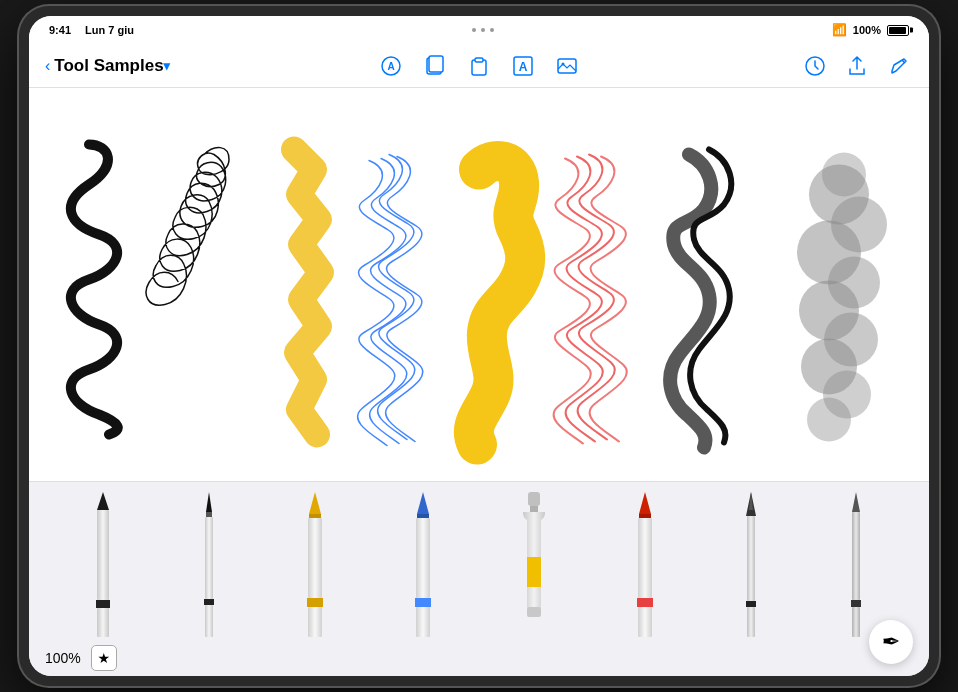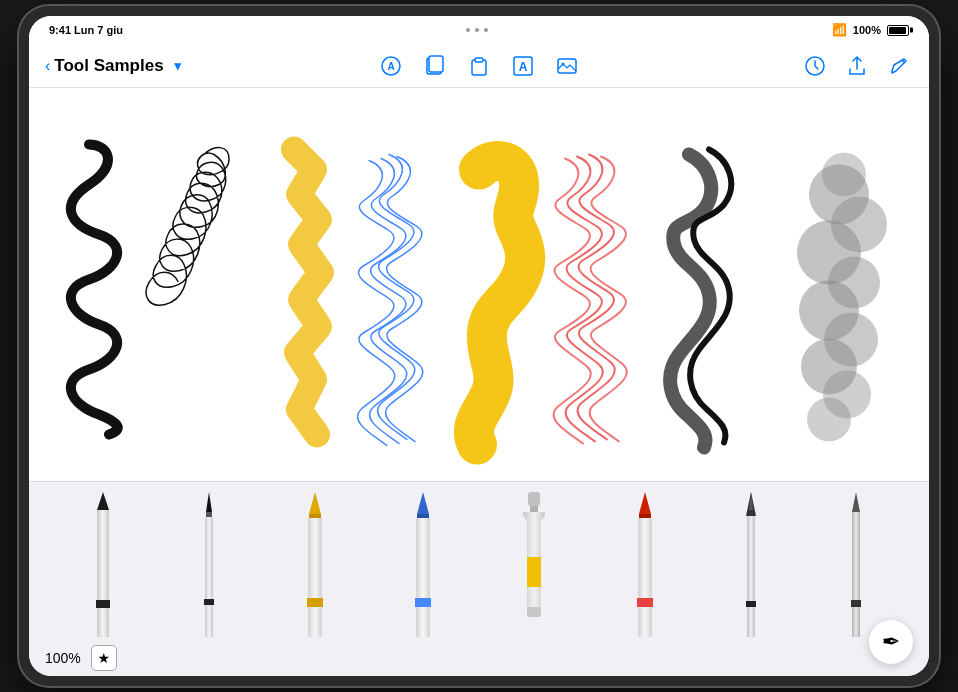--- a/index.html
+++ b/index.html
@@ -41,21 +41,21 @@
       height: 28px;
       display: flex;
       align-items: center;
       justify-content: space-between;
       padding: 0 20px;
       font-size: 11px;
       font-weight: 600;
       color: #000;
     }
 
-    .status-left { display: flex; align-items: center; gap: 3px; }
+    .status-left { display: flex; align-items: center; gap: 14px; }
     .status-center { display: flex; gap: 5px; }
     .status-center span { width: 4px; height: 4px; border-radius: 50%; background: #999; display: block; }
     .status-right { display: flex; align-items: center; gap: 6px; font-size: 11px; }
 
     .wifi-icon { font-size: 12px; }
     .battery-icon {
       width: 22px; height: 11px; border: 1.5px solid #000; border-radius: 2px; position: relative;
       display: flex; align-items: center; padding: 1px;
     }
     .battery-icon::after {
@@ -78,21 +78,21 @@
     .toolbar-left { display: flex; align-items: center; gap: 4px; flex: 1; }
     .toolbar-center { display: flex; align-items: center; gap: 16px; flex: 1; justify-content: center; }
     .toolbar-right { display: flex; align-items: center; gap: 14px; flex: 1; justify-content: flex-end; }
 
     .back-btn {
       display: flex; align-items: center; gap: 2px;
       color: #007aff; font-size: 16px; cursor: pointer; text-decoration: none;
     }
 
     .doc-title {
-      display: flex; align-items: center; gap: 11px;
+      display: flex; align-items: center; gap: 0;
       font-size: 17px; font-weight: 600; color: #000;
     }
 
     .chevron-down { font-size: 13px; color: #007aff; }
 
     .toolbar-icon {
       color: #007aff; font-size: 20px; cursor: pointer;
       width: 28px; height: 28px; display: flex; align-items: center; justify-content: center;
     }
 

